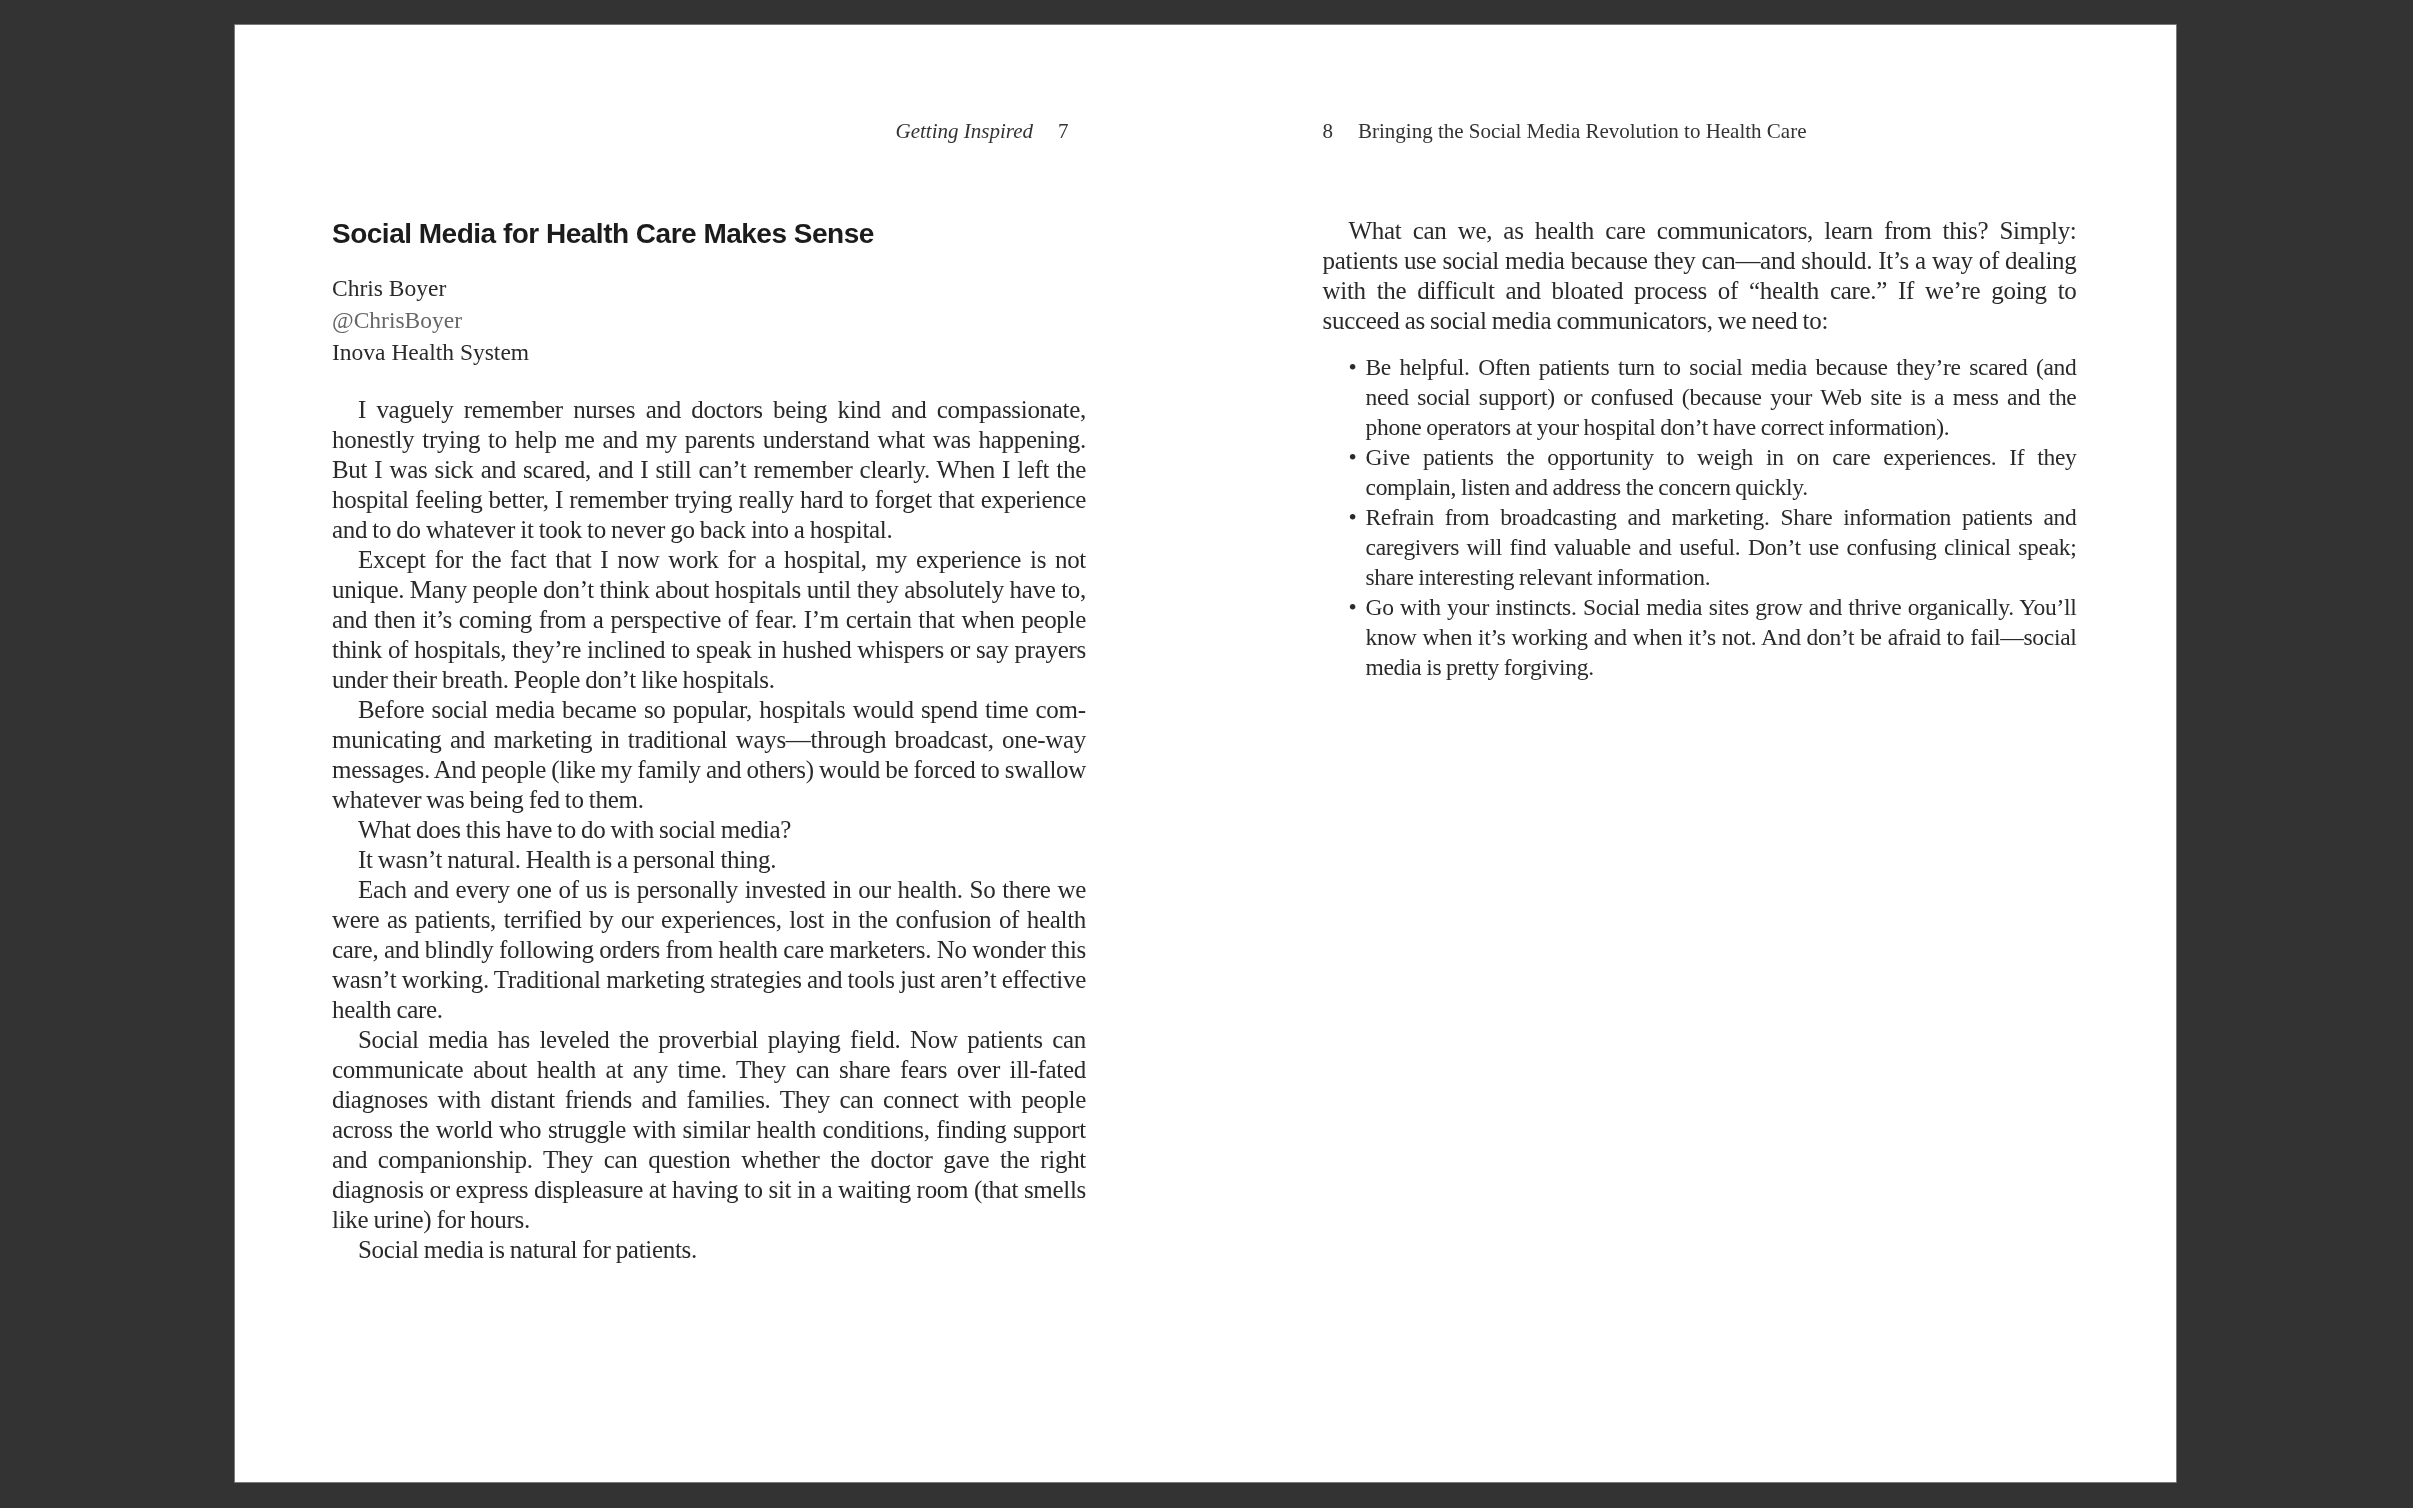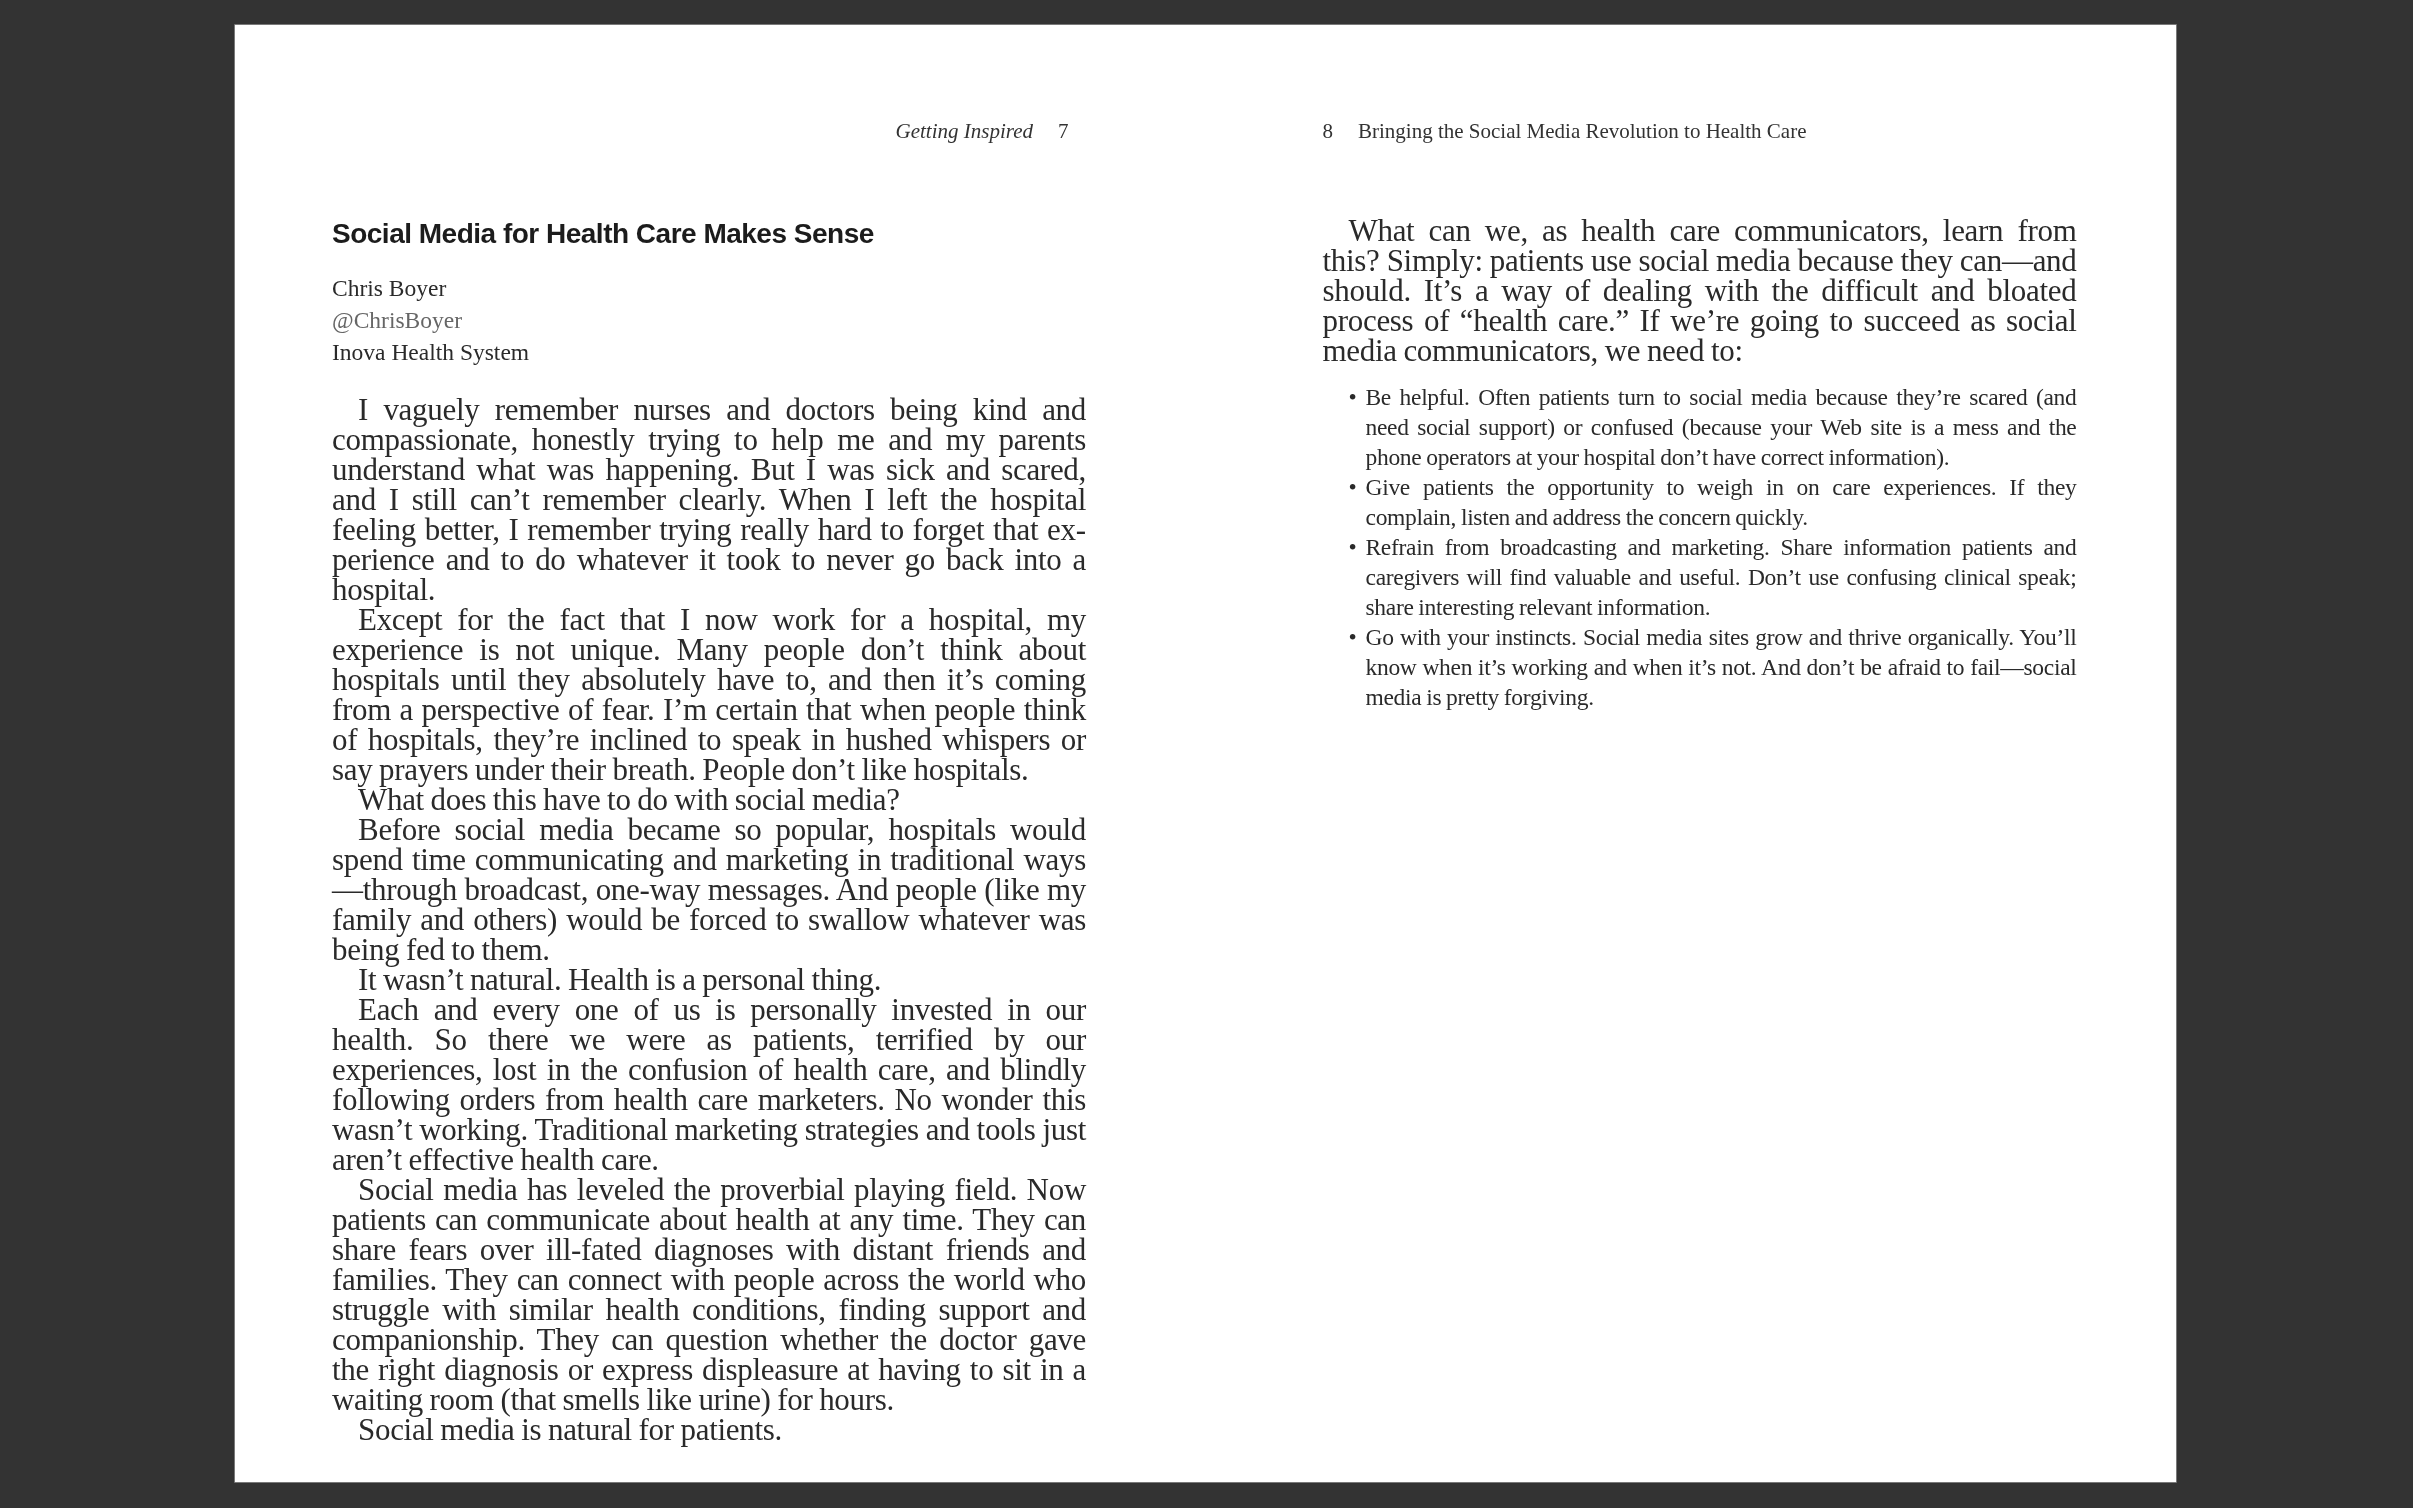--- a/index.html
+++ b/index.html
@@ -40,21 +40,21 @@
   .essay-title {
     font-family: "Liberation Sans", "DejaVu Sans", sans-serif;
     font-weight: bold; font-size: 28px; letter-spacing: -0.5px;
     color: #1c1c1c; margin: 0 0 17px 0; line-height: 42px;
   }
   .byline { font-size: 23.5px; line-height: 32px; color: #2a2a2a; }
   .byline.handle { color: #666; }
   .byline-block { margin-bottom: 27px; }
 
   .body-text p {
-    margin: 0; font-size: 31px; line-height: 30px;
+    margin: 0; font-size: 25px; line-height: 30px;
     text-align: justify; text-indent: 26px;
     letter-spacing: -0.3px; word-spacing: -0.8px;
     hyphens: manual;
   }
 
   
   .text-right {
     position: absolute; left: 117px; top: 191px; width: 754px;
   }
   .text-right .intro p { margin: 0 0 16px 0; }
@@ -85,22 +85,22 @@
     <div class="text-left">
       <h1 class="essay-title">Social Media for Health Care Makes Sense</h1>
       <div class="byline-block">
         <div class="byline">Chris Boyer</div>
         <div class="byline handle">@ChrisBoyer</div>
         <div class="byline">Inova Health System</div>
       </div>
       <div class="body-text">
         <p>I vaguely remember nurses and doctors being kind and compassionate, honestly trying to help me and my parents understand what was happen­ing. But I was sick and scared, and I still can’t remember clearly. When I left the hospital feeling better, I remember trying really hard to forget that ex­perience and to do whatever it took to never go back into a hospital.</p>
         <p>Except for the fact that I now work for a hospital, my experience is not unique. Many people don’t think about hospitals until they absolutely have to, and then it’s coming from a perspective of fear. I’m certain that when people think of hospitals, they’re inclined to speak in hushed whispers or say prayers under their breath. People don’t like hospitals.</p>
+        <p>Before social media became so popular, hospitals would spend time com­municating and marketing in traditional ways—through broadcast, one-way messages. And people (like my family and others) would be forced to swallow whatever was being fed to them.</p>
         <p>What does this have to do with social media?</p>
-        <p>Before social media became so popular, hospitals would spend time com­municating and marketing in traditional ways—through broadcast, one-way messages. And people (like my family and others) would be forced to swallow whatever was being fed to them.</p>
         <p>It wasn’t natural. Health is a personal thing.</p>
         <p>Each and every one of us is personally invested in our health. So there we were as patients, terrified by our experiences, lost in the confusion of health care, and blindly following orders from health care marketers. No wonder this wasn’t working. Traditional marketing strategies and tools just aren’t effective health care.</p>
         <p>Social media has leveled the proverbial playing field. Now patients can communicate about health at any time. They can share fears over ill-fated diagnoses with distant friends and families. They can connect with people across the world who struggle with similar health conditions, finding sup­port and companionship. They can question whether the doctor gave the right diagnosis or express displeasure at having to sit in a waiting room (that smells like urine) for hours.</p>
         <p>Social media is natural for patients.</p>
       </div>
     </div>
   </div>
 
   <div class="page page-right">
     <div class="runhead">

